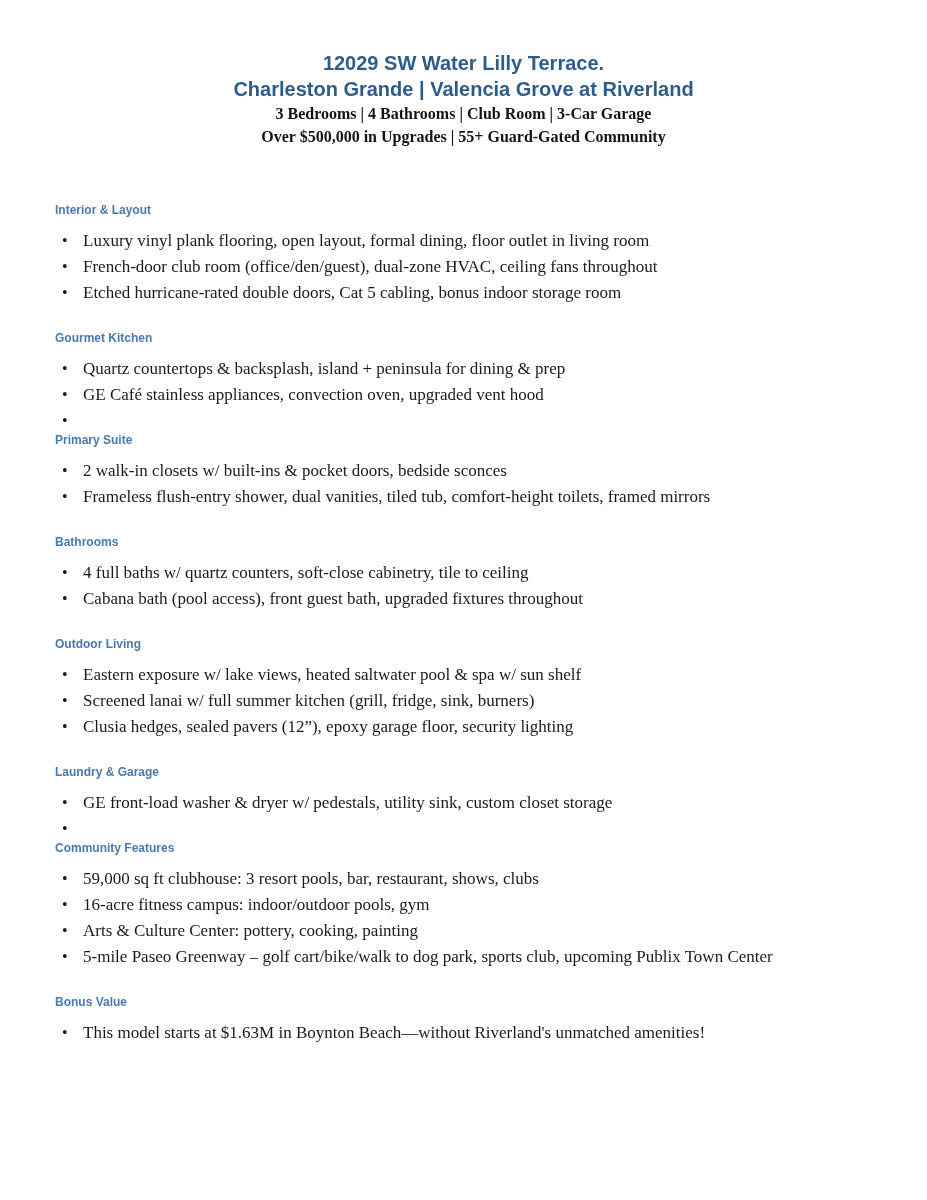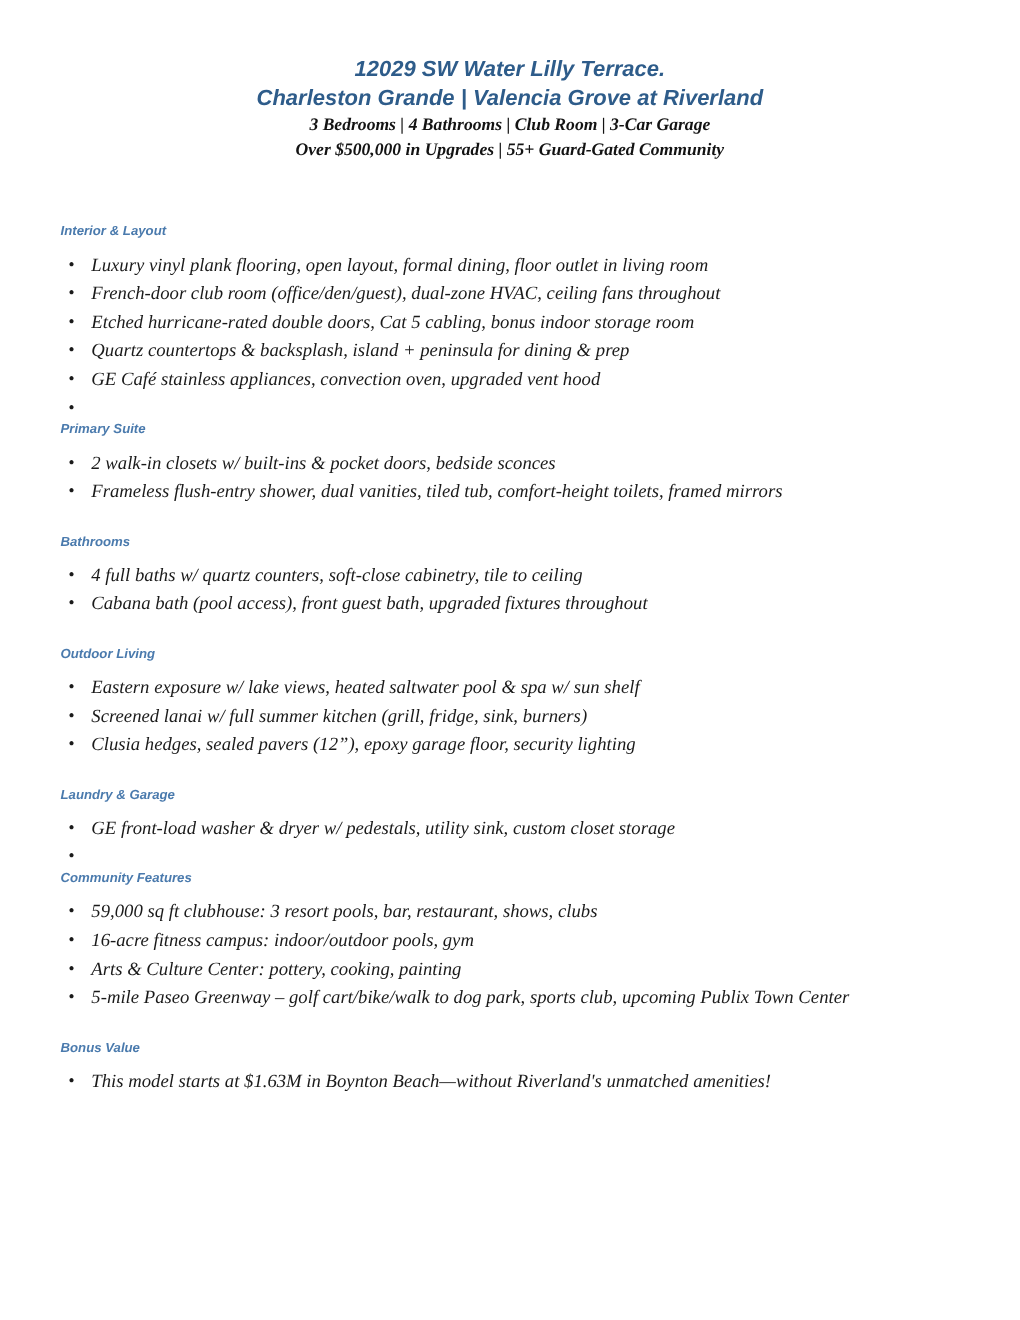--- a/index.html
+++ b/index.html
@@ -7,21 +7,20 @@
     padding: 0;
     background: #ffffff;
   }
   .doc {
     width: 927px;
     height: 1200px;
     box-sizing: border-box;
     background: #ffffff;
     padding: 50px 55px 0 55px;
     overflow: hidden;
-    font-style: italic;
   }
   .doc-header {
     text-align: center;
   }
   .title-line {
     font-family: "Liberation Sans", "DejaVu Sans", sans-serif;
     font-weight: 700;
     font-size: 20px;
     line-height: 26px;
     color: #2e5c8a;
@@ -88,20 +87,21 @@
   <main class="sections" id="sections">
       <section class="section">
         <h2 class="section-heading">Interior &amp; Layout</h2>
         <ul class="bullet-list">
           <li class="bullet-item"><span class="bullet-marker">•</span><span>Luxury vinyl plank flooring, open layout, formal dining, floor outlet in living room</span></li>
           <li class="bullet-item"><span class="bullet-marker">•</span><span>French-door club room (office/den/guest), dual-zone HVAC, ceiling fans throughout</span></li>
           <li class="bullet-item"><span class="bullet-marker">•</span><span>Etched hurricane-rated double doors, Cat 5 cabling, bonus indoor storage room</span></li>
         </ul>
       </section>
       <section class="section">
+        <h2 class="section-heading">Gourmet Kitchen</h2>
         <ul class="bullet-list">
           <li class="bullet-item"><span class="bullet-marker">•</span><span>Quartz countertops &amp; backsplash, island + peninsula for dining &amp; prep</span></li>
           <li class="bullet-item"><span class="bullet-marker">•</span><span>GE Café stainless appliances, convection oven, upgraded vent hood</span></li>
           <li class="bullet-item"><span class="bullet-marker">•</span></li>
         </ul>
       </section>
       <section class="section">
         <h2 class="section-heading">Primary Suite</h2>
         <ul class="bullet-list">
           <li class="bullet-item"><span class="bullet-marker">•</span><span>2 walk-in closets w/ built-ins &amp; pocket doors, bedside sconces</span></li>

